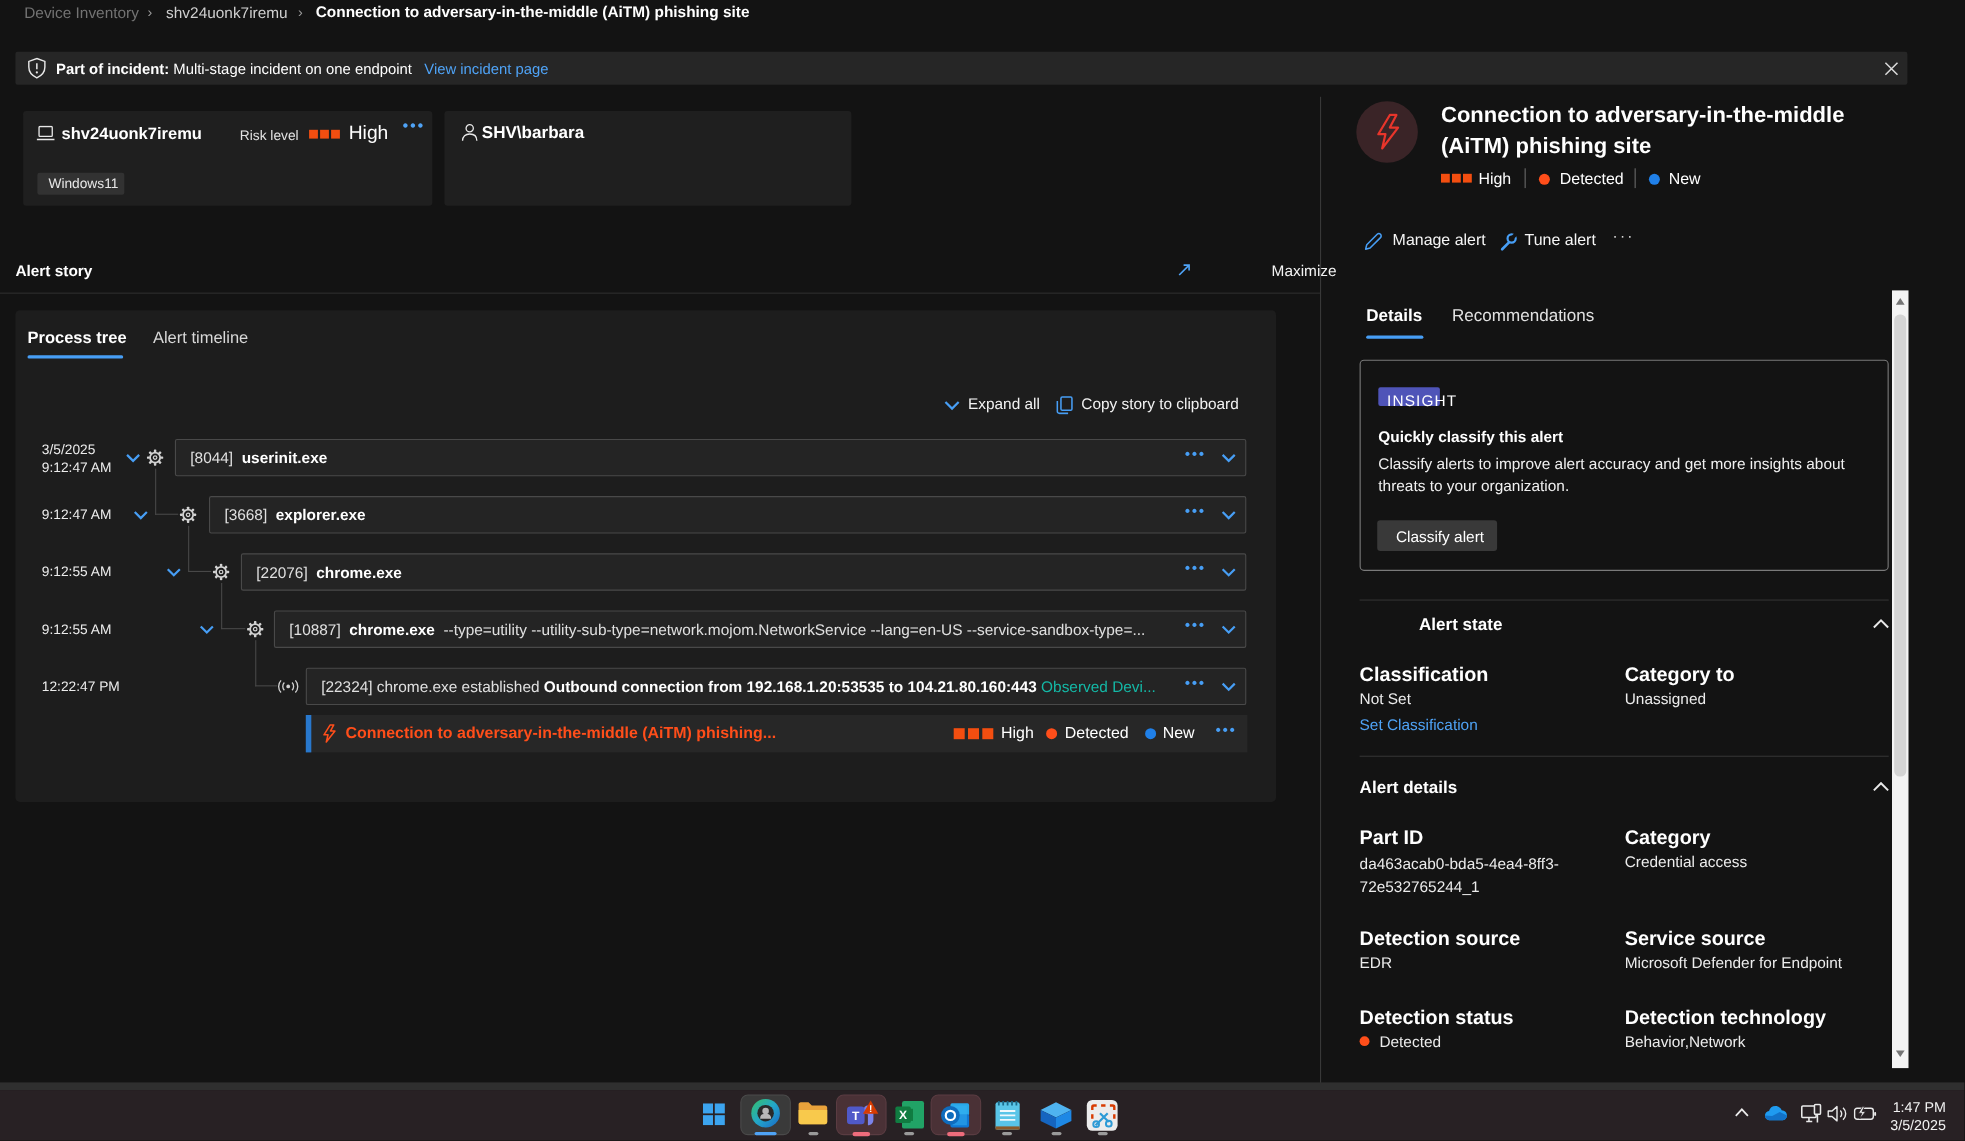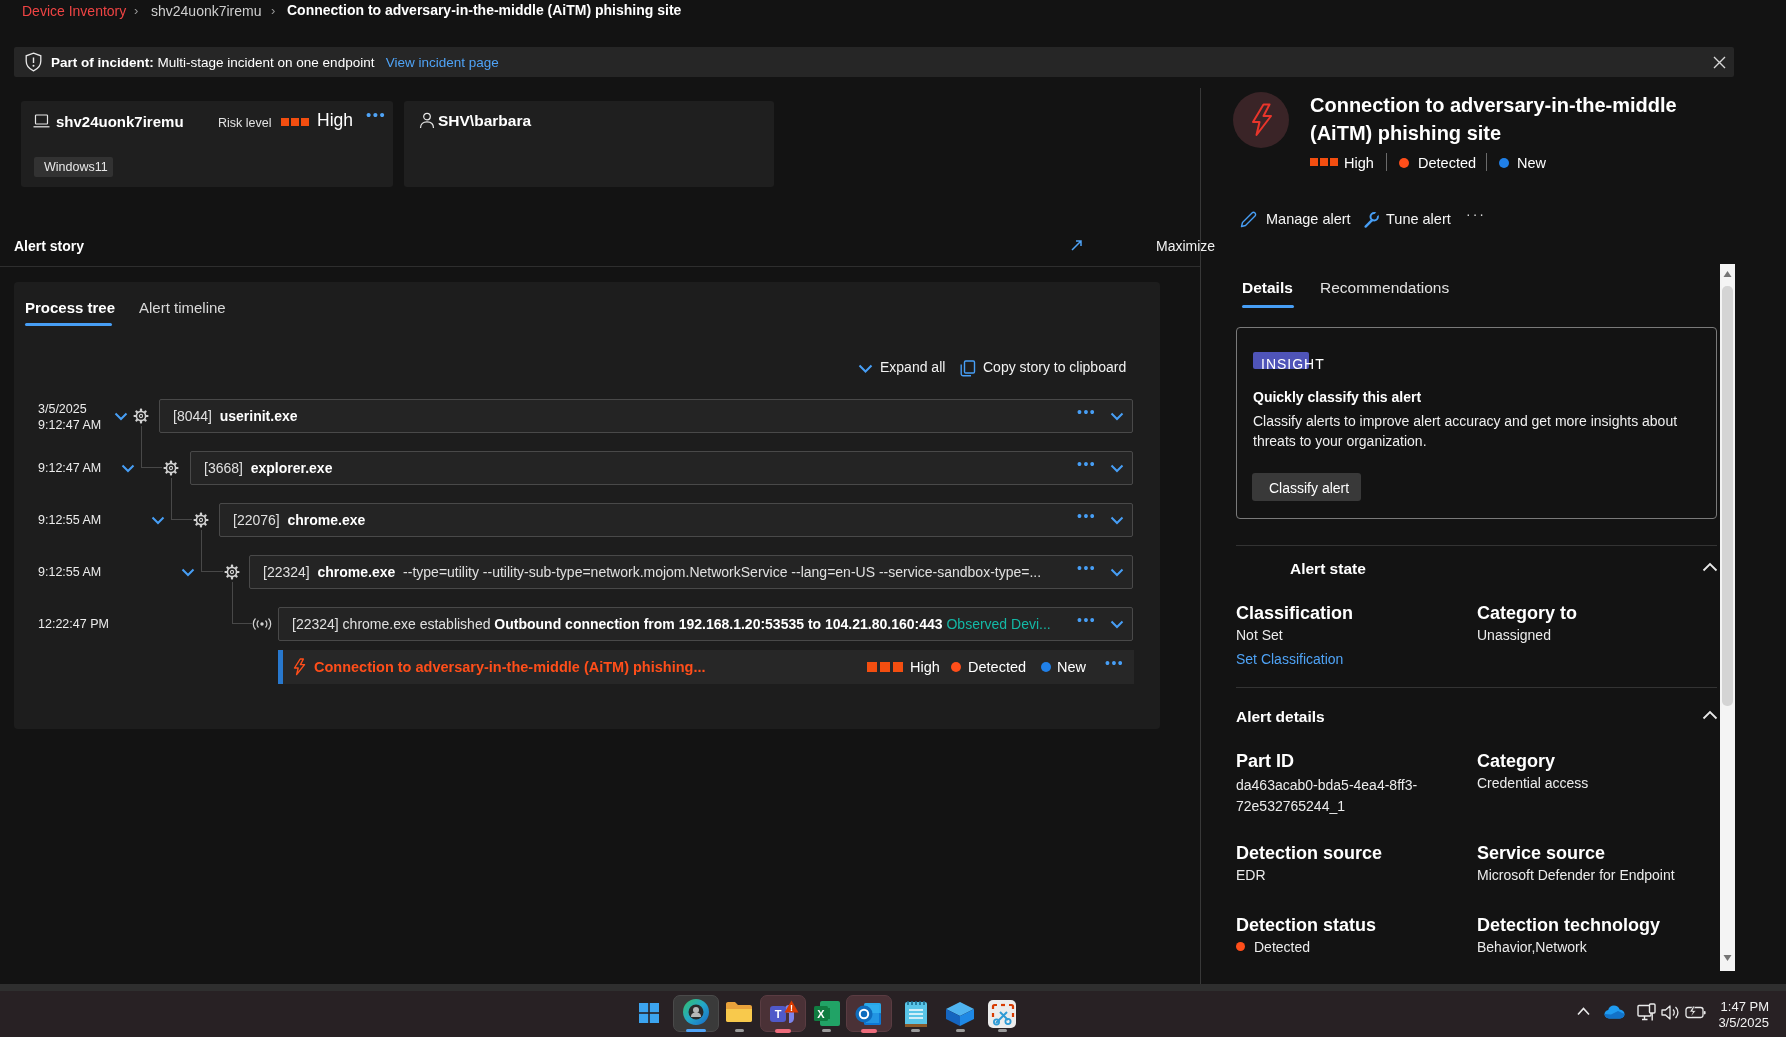--- a/index.html
+++ b/index.html
@@ -11,21 +11,21 @@
   .sq { position:absolute; width:9px; height:9px; background:#f34e10; }
   .dot { position:absolute; border-radius:50%; }
   .lbl { position:absolute; font-size:18px; font-weight:bold; color:#ffffff; }
   .val { position:absolute; font-size:14px; color:#ececec; }
   .hdg { position:absolute; font-size:15.5px; font-weight:bold; color:#ffffff; }
   .divl { position:absolute; left:1236px; width:481px; height:1px; background:#333333; }
 </style>
 </head>
 <body>
 
-<div class="abs" style="left:22px;top:3px;font-size:14px;color:#ef4444;">Device Inventory</div>
+<div class="abs" style="left:22px;top:3px;font-size:14px;color:#737373;">Device Inventory</div>
 <div class="abs" style="left:134px;top:3px;font-size:13px;color:#9a9a9a;">›</div>
 <div class="abs" style="left:151px;top:3px;font-size:14px;color:#cfcfcf;">shv24uonk7iremu</div>
 <div class="abs" style="left:271px;top:3px;font-size:13px;color:#9a9a9a;">›</div>
 <div class="abs" style="left:287px;top:2px;font-size:14px;font-weight:bold;color:#ffffff;">Connection to adversary-in-the-middle (AiTM) phishing site</div>
 
 <div class="abs" style="left:14px;top:47px;width:1720px;height:30px;background:#262626;border-radius:2px;"></div>
 <svg class="abs" style="left:25px;top:52px;" width="17" height="20" viewBox="0 0 17 20">
   <path d="M8.5 1.2 L15.8 3.8 V9 C15.8 13.8 12.8 16.9 8.5 18.8 C4.2 16.9 1.2 13.8 1.2 9 V3.8 Z" fill="none" stroke="#e8e8e8" stroke-width="1.3"></path>
   <line x1="8.5" y1="5.5" x2="8.5" y2="11" stroke="#e8e8e8" stroke-width="1.4"></line>
   <circle cx="8.5" cy="13.8" r="1" fill="#e8e8e8"></circle>
@@ -230,21 +230,21 @@
       <rect x="6.9" y="0.6" width="2.2" height="2.6" rx="0.6" fill="#d2d2d2"></rect>
     </g>
     <g transform="rotate(270 8 8)">
       <rect x="6.9" y="0.6" width="2.2" height="2.6" rx="0.6" fill="#d2d2d2"></rect>
     </g>
     <g transform="rotate(315 8 8)">
       <rect x="6.9" y="0.6" width="2.2" height="2.6" rx="0.6" fill="#d2d2d2"></rect>
     </g>
   </svg>
 <div class="abs" style="left:249px;top:555px;width:884px;height:34px;background:#242424;border:1px solid #494949;border-radius:2px;"></div>
-<div class="abs" style="left:263px;top:564px;width:799px;height:18px;font-size:14px;white-space:nowrap;overflow:hidden;"><span style="color:#e0e0e0;">[22324]</span>&nbsp; <b style="color:#fff;">chrome.exe</b>&nbsp; <span style="color:#e0e0e0;">--type=utility --utility-sub-type=network.mojom.NetworkService --lang=en-US --service-sandbox-type=...</span></div>
+<div class="abs" style="left:263px;top:564px;width:799px;height:18px;font-size:14px;white-space:nowrap;overflow:hidden;"><span style="color:#e0e0e0;">[10887]</span>&nbsp; <b style="color:#fff;">chrome.exe</b>&nbsp; <span style="color:#e0e0e0;">--type=utility --utility-sub-type=network.mojom.NetworkService --lang=en-US --service-sandbox-type=...</span></div>
 <div class="abs" style="left:1077px;top:560px;font-size:14px;color:#479ef5;letter-spacing:1.5px;">•••</div>
 <svg class="abs" style="left:1110px;top:568px;" width="14" height="9" viewBox="0 0 14 9">
     <path d="M1.5 1.5 L7 7 L12.5 1.5" stroke="#479ef5" stroke-width="2" fill="none"></path>
   </svg>
 <div class="abs" style="left:278px;top:607px;width:855px;height:34px;background:#242424;border:1px solid #494949;border-radius:2px;"></div>
 <div class="abs" style="left:292px;top:616px;width:770px;height:18px;font-size:14px;white-space:nowrap;overflow:hidden;"><span style="color:#e0e0e0;">[22324] chrome.exe established</span> <b style="color:#fff;">Outbound connection from 192.168.1.20:53535 to 104.21.80.160:443</b> <span style="color:#14b8a6;">Observed Devi...</span></div>
 <div class="abs" style="left:1077px;top:612px;font-size:14px;color:#479ef5;letter-spacing:1.5px;">•••</div>
 <svg class="abs" style="left:1110px;top:620px;" width="14" height="9" viewBox="0 0 14 9">
     <path d="M1.5 1.5 L7 7 L12.5 1.5" stroke="#479ef5" stroke-width="2" fill="none"></path>
   </svg>

